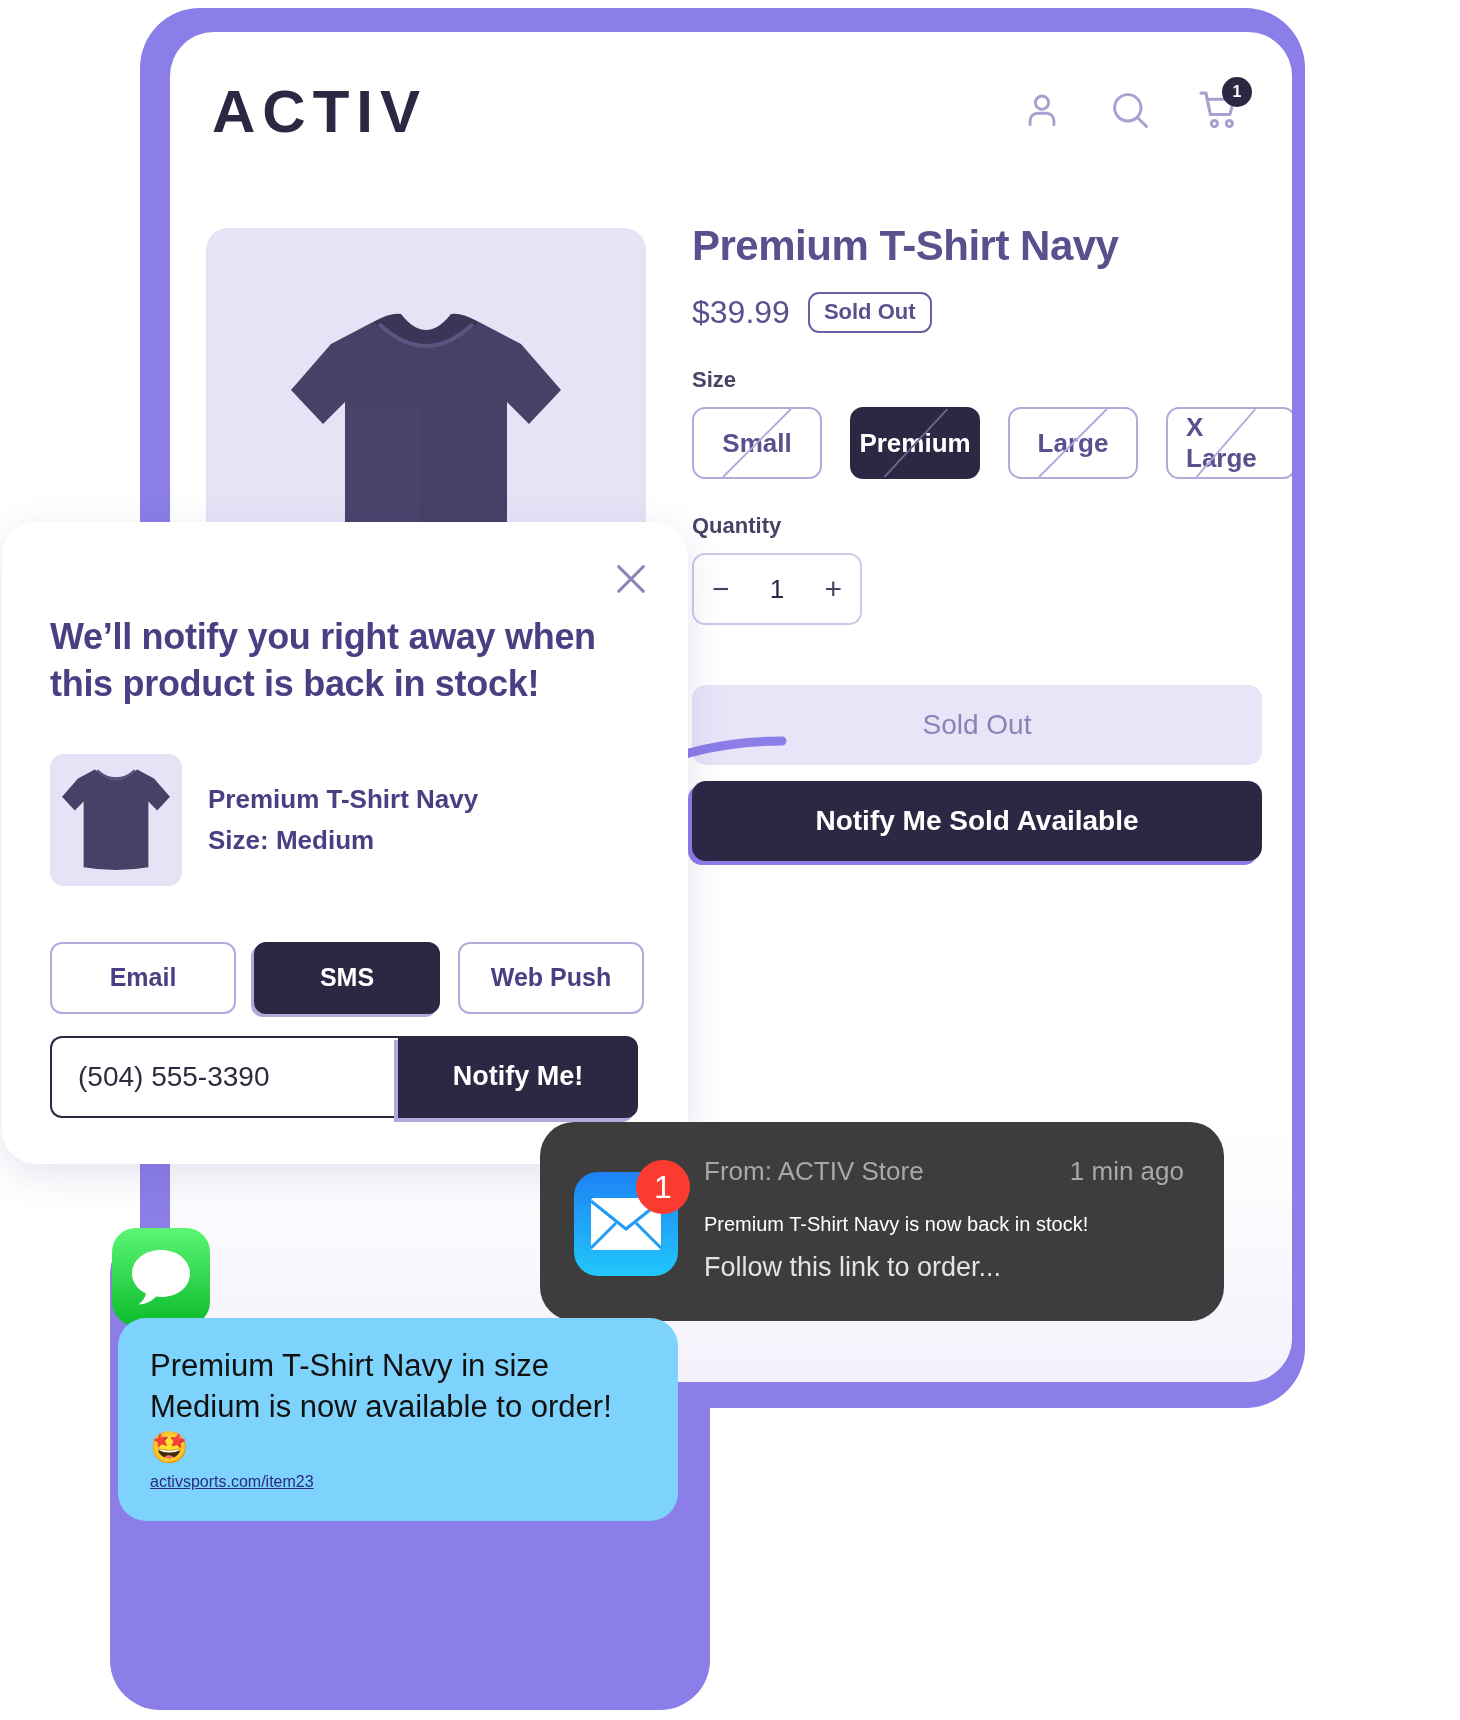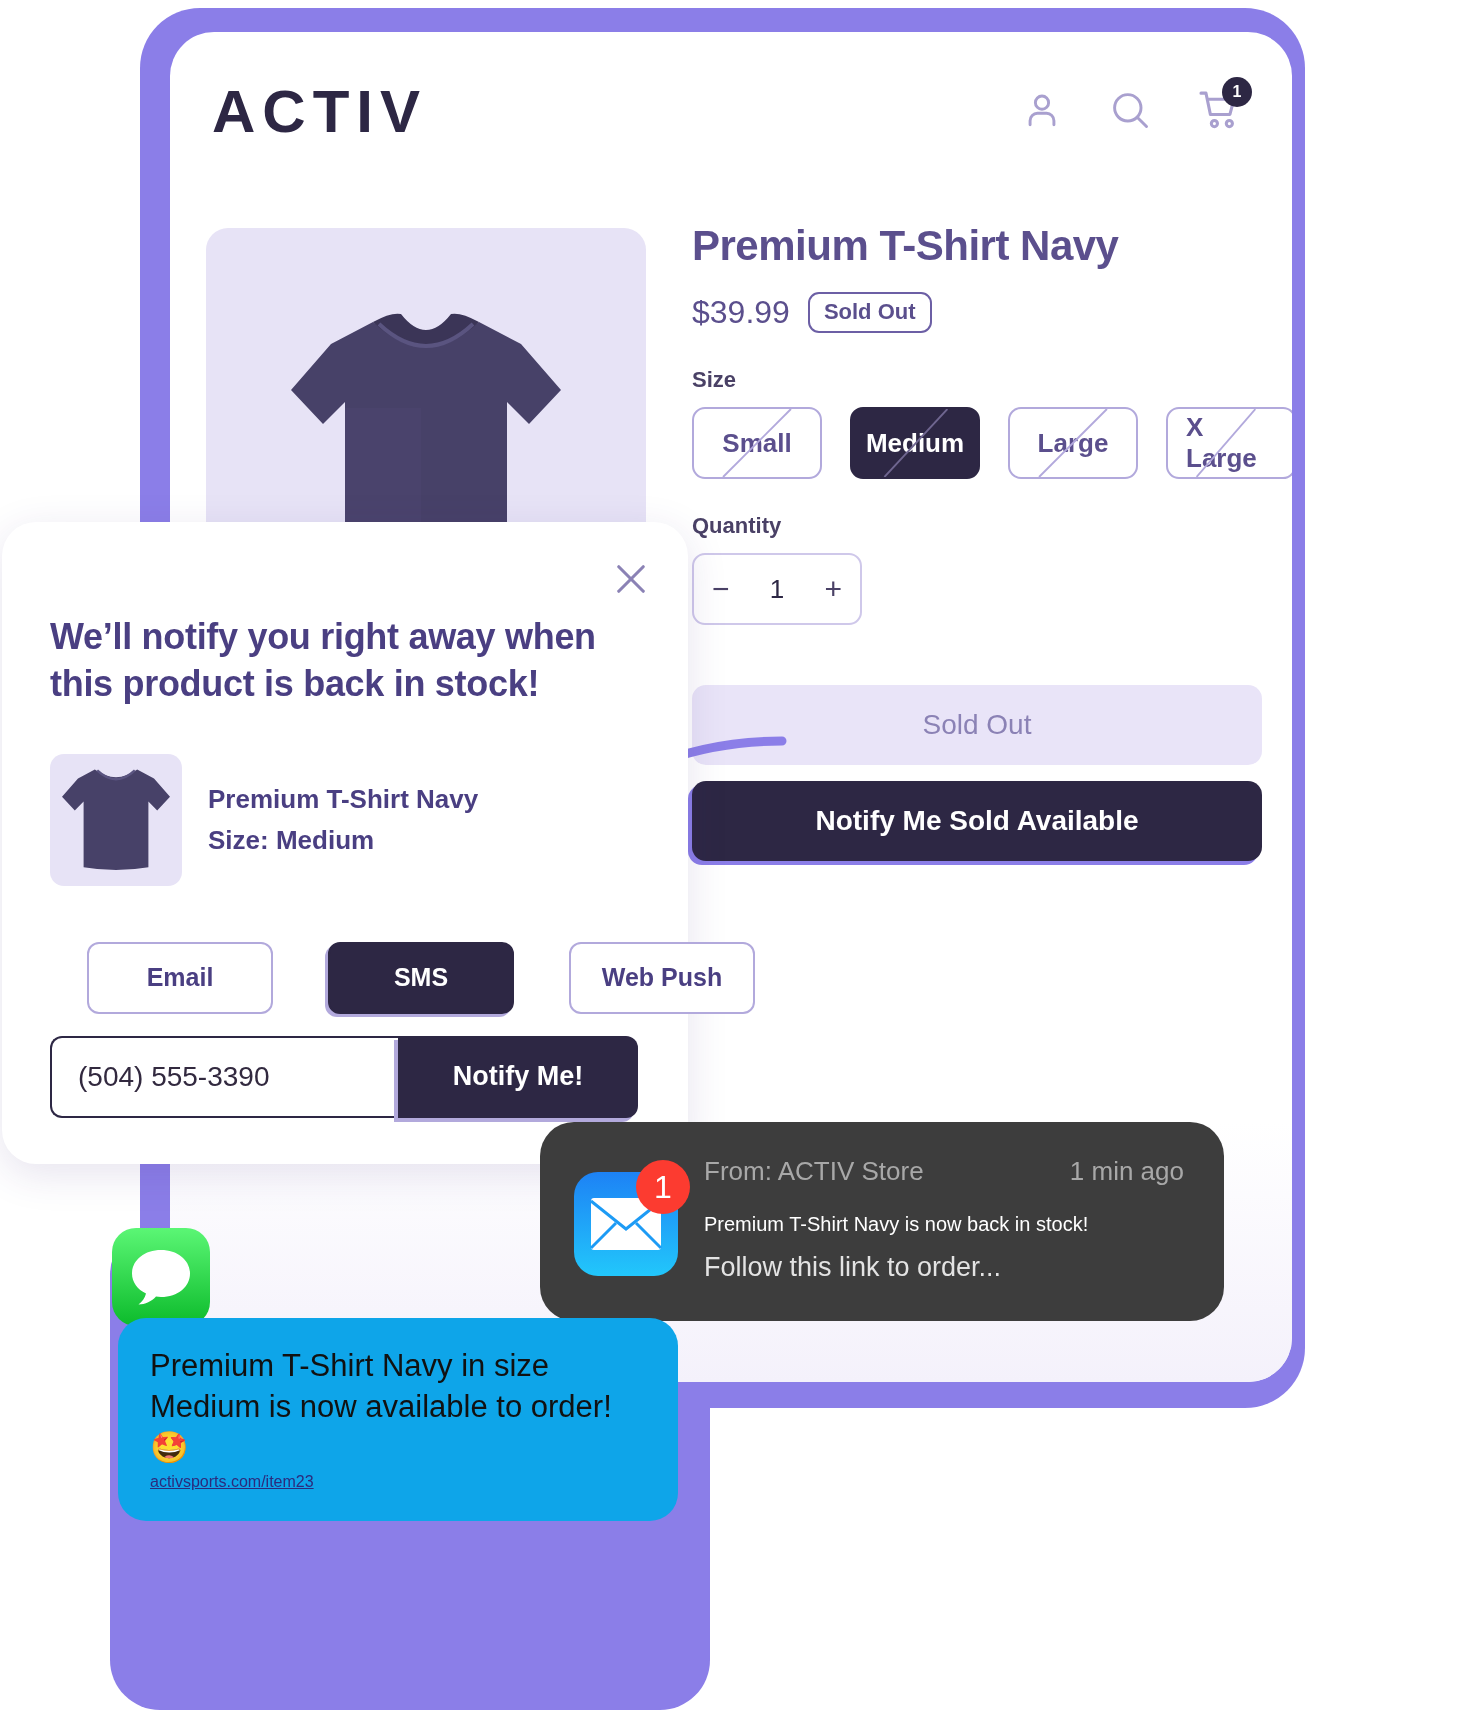--- a/index.html
+++ b/index.html
@@ -195,21 +195,20 @@
 
   .channel-row { display: flex; gap: 18px; margin-top: 56px; }
   .chan-btn {
     height: 72px; min-width: 186px;
     border: 2px solid #b2a9dc;
     border-radius: 12px;
     background: #fff;
     display: flex; align-items: center; justify-content: center;
     font-size: 25px; font-weight: 700; color: #4a3f82;
     padding: 8px 20px;
-    margin-left: 37px;
   }
   .chan-btn.active {
     background: #2d2744; border-color: #2d2744; color: #ffffff;
     box-shadow: -3px 3px 0 0 #b2a9dc;
   }
 
   .input-row { display: flex; margin-top: 22px; width: 588px; }
   .phone-input {
     flex: 1;
     height: 82px;
@@ -270,21 +269,21 @@
   .msg-icon {
     position: absolute; left: 112px; top: 1228px;
     width: 98px; height: 98px; border-radius: 24px;
     background: linear-gradient(to bottom, #5bf675 0%, #0cbb2b 100%);
     display: flex; align-items: center; justify-content: center;
   }
   .sms-bubble {
     position: absolute;
     left: 118px; top: 1318px;
     width: 560px;
-    background: #0ea5e9;
+    background: #7dd3fc;
     border-radius: 28px;
     padding: 28px 32px 30px;
   }
   .sms-text { font-size: 31px; color: #111111; line-height: 1.32; }
   .sms-link { color: #2b2b7d; text-decoration: underline; display: inline-block; margin-top: 4px; }
 </style>
 </head>
 <body>
 
 <div class="purple-backdrop"></div>
@@ -341,21 +340,21 @@
 
     <div class="field-label">Size</div>
     <div class="size-row">
       <div class="size-btn">
         <span>Small</span>
         <svg class="slash" viewBox="0 0 130 72" preserveAspectRatio="none">
             <line x1="30" y1="72" x2="100" y2="0" stroke="#b2a9dc" stroke-width="2"></line>
           </svg>
       </div>
       <div class="size-btn selected">
-        <span>Medium</span>
+        <span>Premium</span>
         <svg class="slash" viewBox="0 0 140 72" preserveAspectRatio="none">
             <line x1="36" y1="72" x2="106" y2="0" stroke="#6f6690" stroke-width="2"></line>
           </svg>
       </div>
       <div class="size-btn">
         <span>Large</span>
         <svg class="slash" viewBox="0 0 130 72" preserveAspectRatio="none">
             <line x1="30" y1="72" x2="100" y2="0" stroke="#b2a9dc" stroke-width="2"></line>
           </svg>
       </div>

